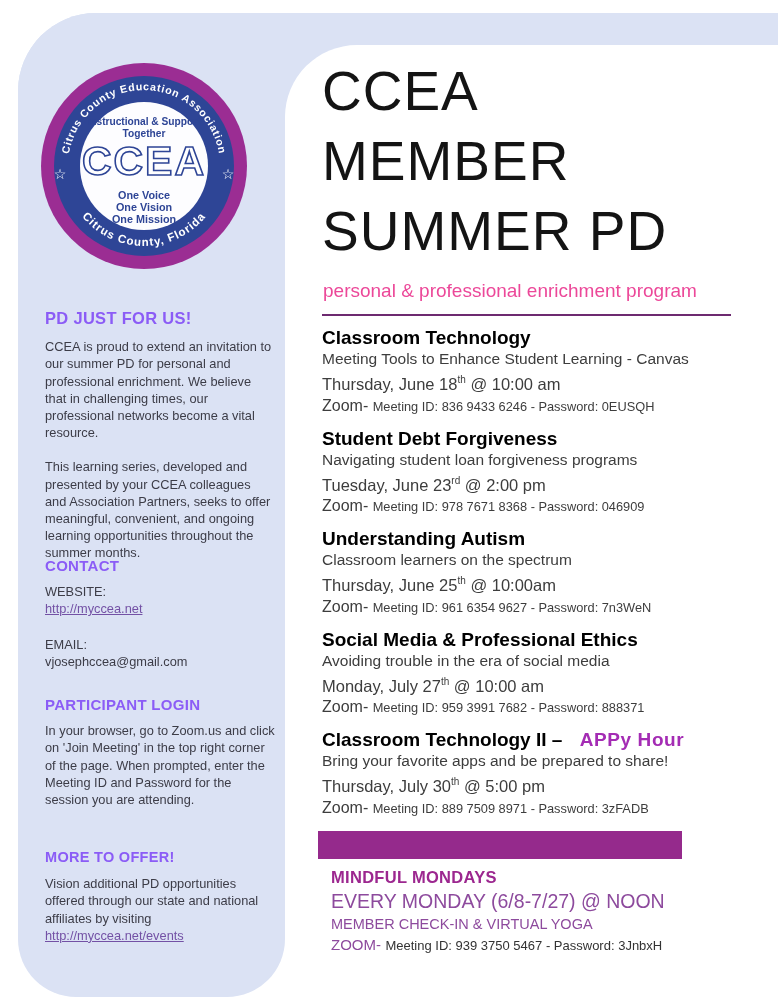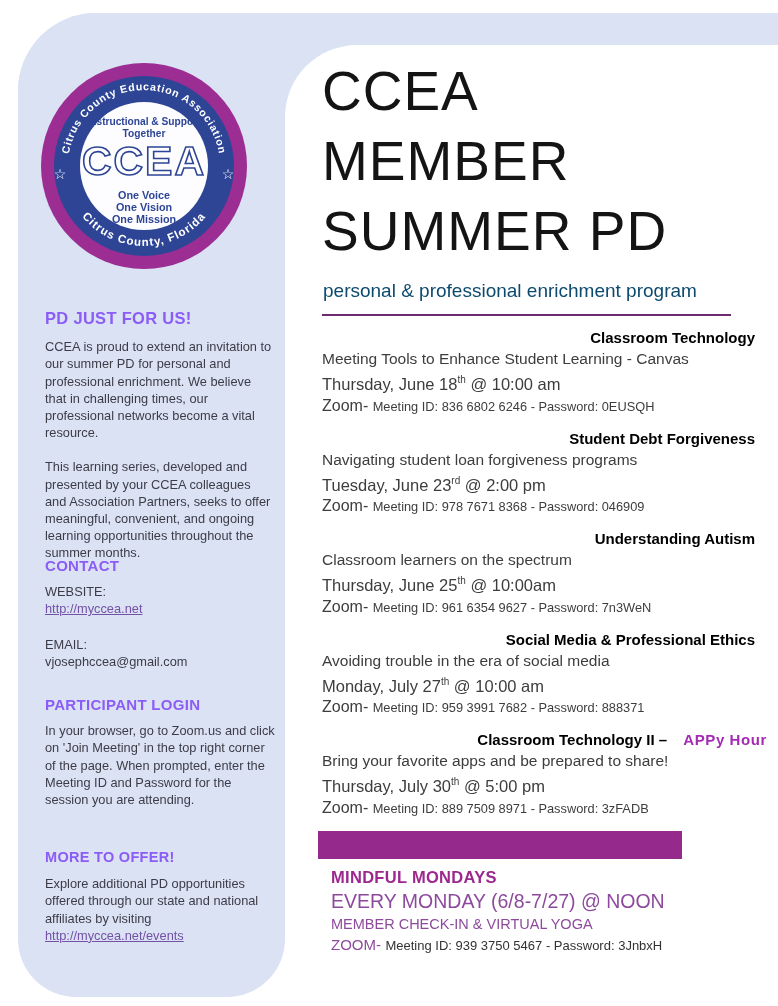--- a/index.html
+++ b/index.html
@@ -24,25 +24,25 @@
   .about{top:310px;} .about .sb-h{font-size:16.5px;margin-bottom:11px;}
   .about p{margin:0 0 17px 0;}
   .contact{top:557px;} .contact .sb-h{font-size:15px;margin-bottom:9px;}
   .login{top:696px;}  .login .sb-h{font-size:15px;margin-bottom:9px;}
   .more{top:849px;}   .more .sb-h{font-size:14.5px;margin-bottom:9px;}
   .sb a{color:#7351a5;text-decoration:underline;cursor:pointer;}
   .gap8{height:9px;}
   
   .title{position:absolute;left:322px;top:56px;color:#141414;
          font-size:55px;line-height:70px;font-weight:400;letter-spacing:1px;}
-  .subtitle{position:absolute;left:323px;top:280px;font-size:19px;color:#0c4a6e;}
+  .subtitle{position:absolute;left:323px;top:280px;font-size:19px;color:#ec4899;}
   .rule{position:absolute;left:322px;top:314px;width:409px;height:2px;background:#6d2a70;}
   .sessions{position:absolute;left:322px;top:327px;width:445px;color:#3d3d3d;}
   .session{margin-bottom:11px;}
-  .s-title{font-size:15px;font-weight:bold;color:#000;line-height:21px;text-align:right;}
+  .s-title{font-size:19px;font-weight:bold;color:#000;line-height:21px;}
   .s-desc{font-size:15.5px;line-height:21px;}
   .s-date{font-size:16.5px;line-height:22px;}
   .s-date sup{font-size:10px;}
   .s-zoom{line-height:21px;}
   .zoom-label{font-size:16px;}
   .zoom-details{font-size:12.8px;}
   .appy{color:#a42cb4;font-weight:bold;letter-spacing:.6px;margin-left:12px;}
   
   .mindful-bar{position:absolute;left:318px;top:831px;width:364px;height:28px;background:#952a8c;}
   .mindful{position:absolute;left:331px;top:866px;}
@@ -102,39 +102,39 @@
   <div>vjosephccea@gmail.com</div>
 </div>
 
 <div class="sb login">
   <div class="sb-h">PARTICIPANT LOGIN</div>
   <div>In your browser, go to Zoom.us and click on 'Join Meeting' in the top right corner of the page. When prompted, enter the Meeting ID and Password for the session you are attending.</div>
 </div>
 
 <div class="sb more">
   <div class="sb-h">MORE TO OFFER!</div>
-  <div>Explore additional PD opportunities offered through our state and national affiliates by visiting</div>
+  <div>Vision additional PD opportunities offered through our state and national affiliates by visiting</div>
   <a>http://myccea.net/events</a>
 </div>
 
 <div class="title">
   <div>CCEA</div>
   <div>MEMBER</div>
   <div>SUMMER PD</div>
 </div>
 <div class="subtitle">personal &amp; professional enrichment program</div>
 <div class="rule"></div>
 
 <div class="sessions">
 
   <div class="session">
     <div class="s-title"><span>Classroom Technology</span><span class="appy"></span></div>
     <div class="s-desc">Meeting Tools to Enhance Student Learning - Canvas</div>
     <div class="s-date"><span>Thursday, June 18</span><sup>th</sup><span> @ 10:00 am</span></div>
-    <div class="s-zoom"><span class="zoom-label">Zoom-</span> <span class="zoom-details">Meeting ID: 836 6802 6246 - Password: 0EUSQH</span></div>
+    <div class="s-zoom"><span class="zoom-label">Zoom-</span> <span class="zoom-details">Meeting ID: 836 9433 6246 - Password: 0EUSQH</span></div>
   </div>
 
   <div class="session">
     <div class="s-title"><span>Student Debt Forgiveness</span><span class="appy"></span></div>
     <div class="s-desc">Navigating student loan forgiveness programs</div>
     <div class="s-date"><span>Tuesday, June 23</span><sup>rd</sup><span> @ 2:00 pm</span></div>
     <div class="s-zoom"><span class="zoom-label">Zoom-</span> <span class="zoom-details">Meeting ID: 978 7671 8368 - Password: 046909</span></div>
   </div>
 
   <div class="session">

